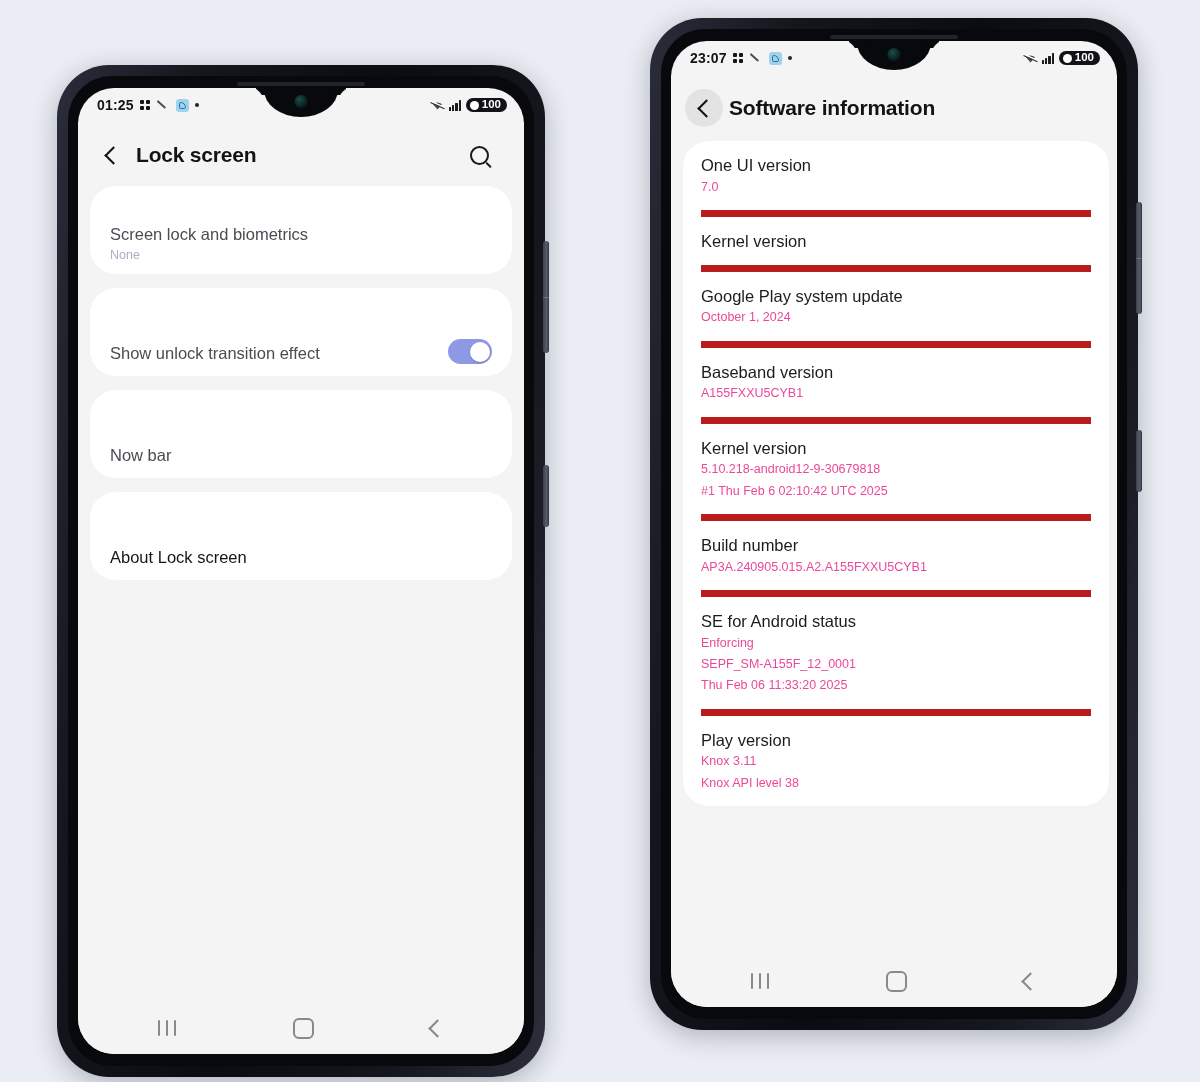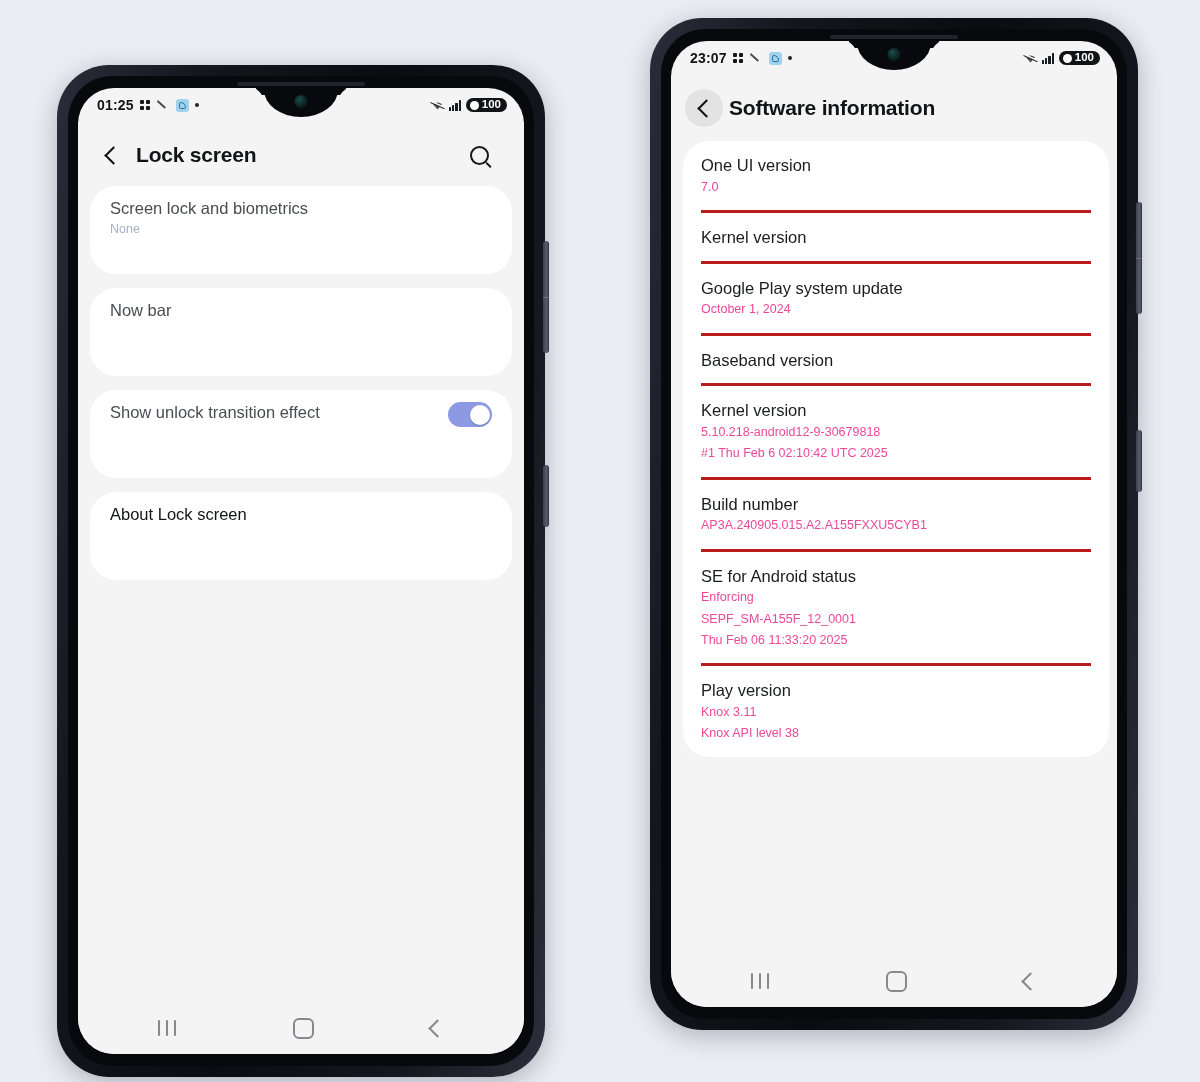--- a/index.html
+++ b/index.html
@@ -308,21 +308,21 @@
 
   
   .card {
     background: #ffffff;
     border-radius: 26px;
     margin-bottom: 14px;
     padding: 0 20px;
   }
   .row {
     display: flex;
-    align-items: flex-start;
+    align-items: flex-end;
     min-height: 64px;
     padding: 12px 0;
   }
   .row-text { flex: 1; min-width: 0; }
   .row-title {
     font-size: 16.5px;
     color: #222327;
     line-height: 1.25;
   }
   .row-title.dim { color: #4a4c52; }
@@ -353,21 +353,21 @@
 
   
   .info-card {
     background: #ffffff;
     border-radius: 26px;
     padding: 0 18px;
     margin-top: 2px;
   }
   .info-row {
     padding: 14px 0 13px 0;
-    border-bottom: 3px solid #b91c1c;
+    border-bottom: 7px solid #b91c1c;
   }
   .info-row:last-child { border-bottom: none; }
   .info-title {
     font-size: 16.5px;
     color: #1b1c20;
     line-height: 1.25;
   }
   .info-val {
     font-size: 12.5px;
     color: #ec4899;
@@ -478,32 +478,32 @@
                 <div class="row-text">
                   <div class="row-title dim">Screen lock and biometrics</div>
                   <div class="row-sub">None</div>
                 </div>
               </div>
             </div>
 
             <div class="card">
               <div class="row">
                 <div class="row-text">
-                  <div class="row-title dim">Now bar</div>
-                </div>
-              </div>
-            </div>
-
-            <div class="card">
-              <div class="row">
-                <div class="row-text">
                   <div class="row-title dim">Show unlock transition effect</div>
                 </div>
                 <div class="toggle">
                   <span class="knob"></span>
+                </div>
+              </div>
+            </div>
+
+            <div class="card">
+              <div class="row">
+                <div class="row-text">
+                  <div class="row-title dim">Now bar</div>
                 </div>
               </div>
             </div>
 
             <div class="card">
               <div class="row">
                 <div class="row-text">
                   <div class="row-title strong">About Lock screen</div>
                 </div>
               </div>
@@ -595,20 +595,21 @@
                 <div class="info-title">Kernel version</div>
               </div>
 
               <div class="info-row">
                 <div class="info-title">Google Play system update</div>
                 <div class="info-val">October 1, 2024</div>
               </div>
 
               <div class="info-row">
                 <div class="info-title">Baseband version</div>
+                <div class="info-val">A155FXXU5CYB1</div>
               </div>
 
               <div class="info-row">
                 <div class="info-title">Kernel version</div>
                 <div class="info-val">5.10.218-android12-9-30679818</div>
                 <div class="info-val">#1 Thu Feb 6 02:10:42 UTC 2025</div>
               </div>
 
               <div class="info-row">
                 <div class="info-title">Build number</div>

